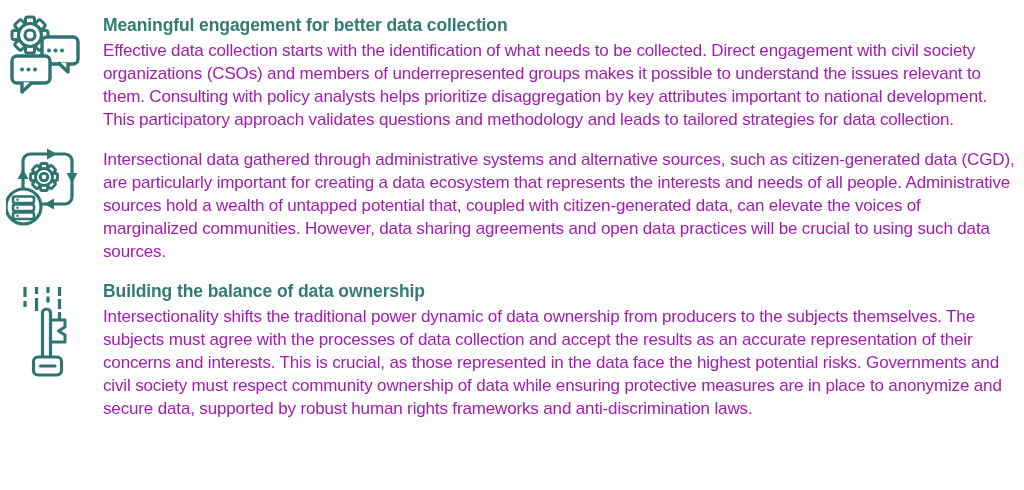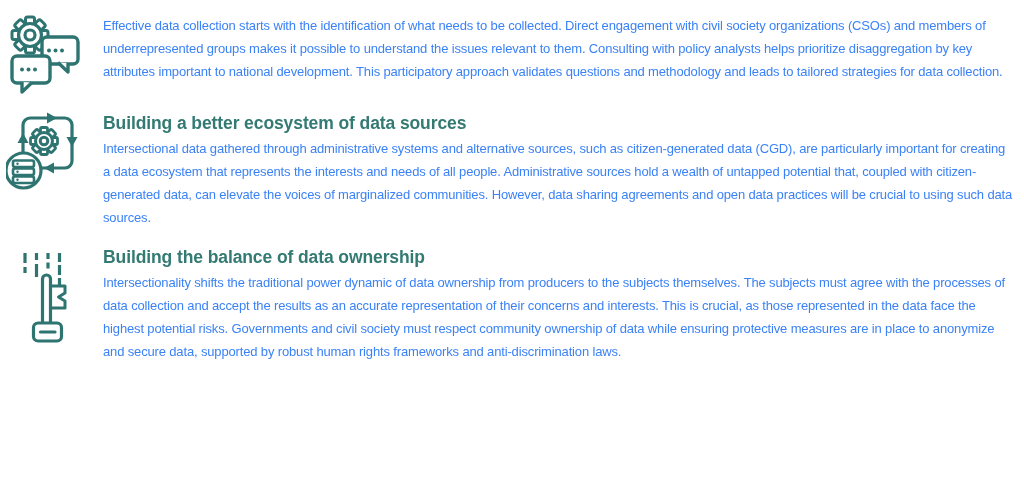--- a/index.html
+++ b/index.html
@@ -11,22 +11,22 @@
   .section { display: flex; margin-bottom: 17px; }
   .icon-col { width: 93px; flex: none; position: relative; }
   .text-col { width: 912px; }
   .text-col h2 {
     margin: 0 0 2px 0;
     font-size: 17.5px; line-height: 23px; font-weight: 700;
     color: #337a73; letter-spacing: -0.1px;
   }
   .text-col p {
     margin: 0;
-    font-size: 13px; line-height: 23px;
-    color: #3b82f6; letter-spacing: -0.15px;
+    font-size: 17px; line-height: 23px;
+    color: #a21caf; letter-spacing: -0.15px;
   }
   .icon-svg { display: block; }
   .icon-1 { margin: -1px 0 0 -2px; }
   .icon-2 { margin: -5px 0 0 -4px; }
   .icon-3 { margin: 0 0 0 5px; }
 </style>
 </head>
 <body>
 
 <div class="page">
@@ -54,20 +54,21 @@
           <circle cx="41" cy="37.5" r="2"></circle>
             <circle cx="47.5" cy="37.5" r="2"></circle>
             <circle cx="54" cy="37.5" r="2"></circle>
           <circle cx="14" cy="56.5" r="2"></circle>
             <circle cx="20.5" cy="56.5" r="2"></circle>
             <circle cx="27" cy="56.5" r="2"></circle>
         </g>
       </svg>
     </div>
     <div class="text-col">
+      <h2>Meaningful engagement for better data collection</h2>
       <p>Effective data collection starts with the identification of what needs to be collected. Direct engagement with civil society organizations (CSOs) and members of underrepresented groups makes it possible to understand the issues relevant to them. Consulting with policy analysts helps prioritize disaggregation by key attributes important to national development. This participatory approach validates questions and methodology and leads to tailored strategies for data collection.</p>
     </div>
   </div>
 
   <div class="section">
     <div class="icon-col">
       <svg class="icon-svg icon-2" width="80" height="90" viewBox="0 0 80 90">
         <rect x="17" y="11" width="49" height="50" rx="7" fill="none" stroke="#2e7471" stroke-width="3.2"></rect>
         <g fill="#2e7471">
           <polygon points="41,5.5 41,16.5 51,11"></polygon>
@@ -90,21 +91,20 @@
           <rect x="7" y="69.5" width="21" height="6.5" rx="2"></rect>
         </g>
         <g fill="#2e7471">
           <circle cx="11.5" cy="56.7" r="1.2"></circle>
           <circle cx="11.5" cy="64.7" r="1.2"></circle>
           <circle cx="11.5" cy="72.7" r="1.2"></circle>
         </g>
       </svg>
     </div>
     <div class="text-col">
-      <h2>Building a better ecosystem of data sources</h2>
       <p>Intersectional data gathered through administrative systems and alternative sources, such as citizen-generated data (CGD), are particularly important for creating a data ecosystem that represents the interests and needs of all people. Administrative sources hold a wealth of untapped potential that, coupled with citizen-generated data, can elevate the voices of marginalized communities. However, data sharing agreements and open data practices will be crucial to using such data sources.</p>
     </div>
   </div>
 
   <div class="section">
     <div class="icon-col">
       <svg class="icon-svg icon-3" width="60" height="100" viewBox="0 0 60 100">
         <g stroke="#2e7471" stroke-width="3.2" fill="none">
           <path d="M10 7 V27" stroke-dasharray="10 4 6 40"></path>
           <path d="M21.5 7 V31" stroke-dasharray="7 4 13 40"></path>

